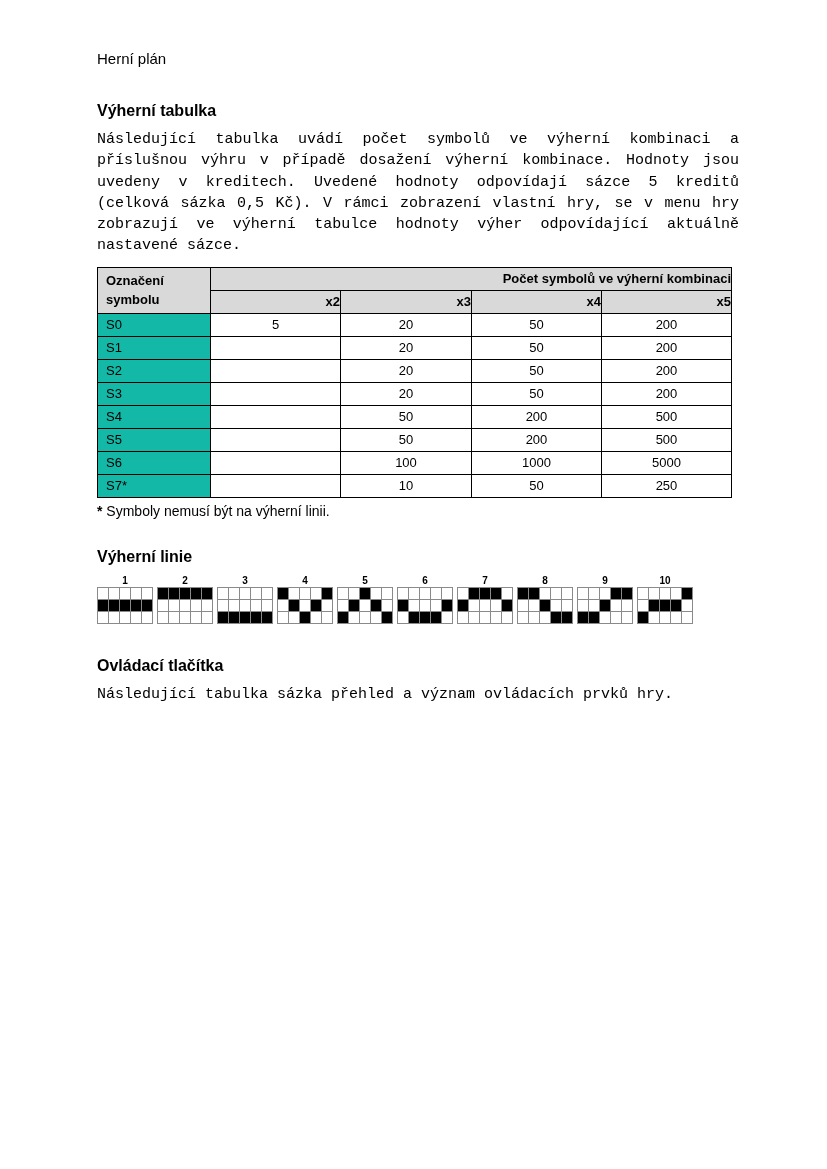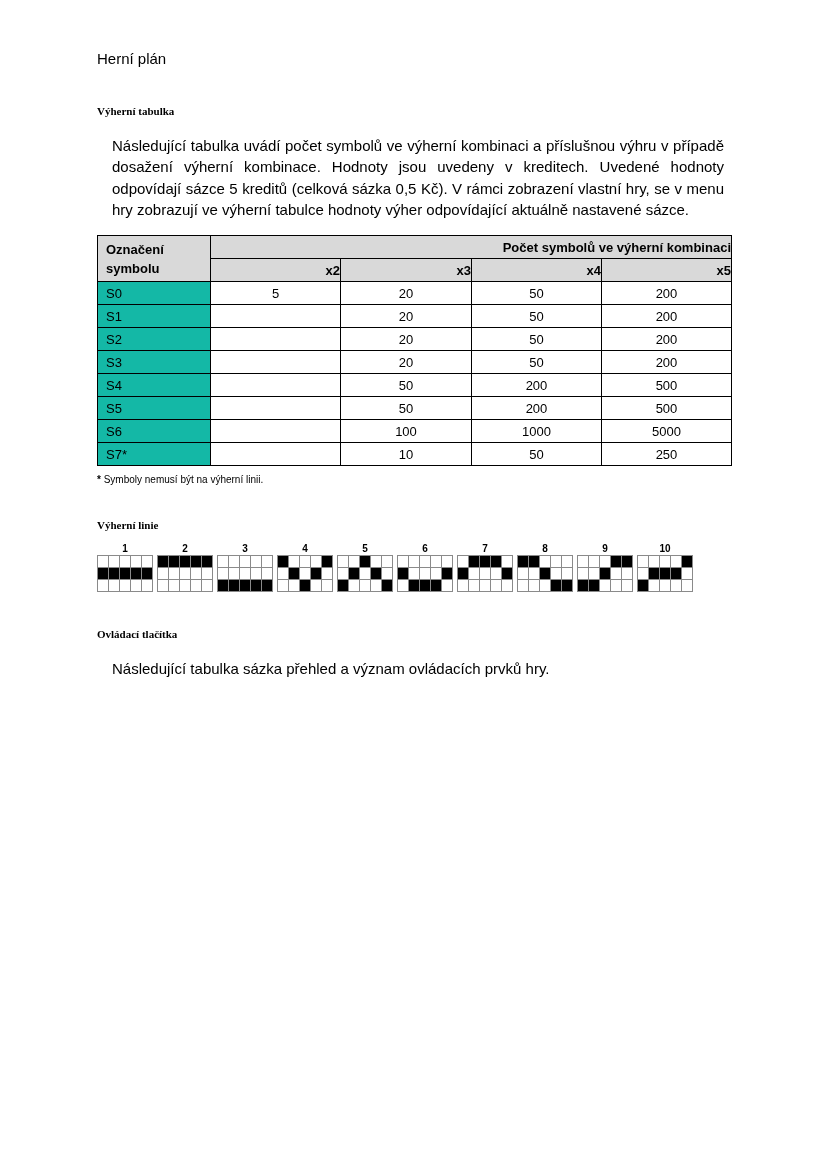--- a/index.html
+++ b/index.html
@@ -19,30 +19,30 @@
     width: 827px;
     height: 1169px;
     padding: 50px 88px 0 97px;
   }
   .doc-title {
     font-size: 15px;
     line-height: 18px;
     margin: 0 0 34px 0;
   }
   .section-heading {
-    font-size: 11px;
+    font-size: 16px;
     font-weight: bold;
     line-height: 18px;
     margin: 0 0 9px 0;
-    font-family: Liberation Serif, serif;
   }
   .para {
     font-size: 15px;
     line-height: 21.3px;
-    margin: 15px;
+    margin: 0;
+    font-family: Liberation Mono, monospace;
   }
   .para.justified {
     text-align: justify;
   }
   
   table.payout {
     border-collapse: collapse;
     table-layout: fixed;
     width: 634px;
     margin-top: 10px;
@@ -69,21 +69,21 @@
   table.payout td.sym-cell {
     background: #14b8a6;
     text-align: left;
     padding-left: 8px;
   }
   table.payout td.val-cell {
     background: #ffffff;
     text-align: center;
   }
   .footnote {
-    font-size: 10px;
+    font-size: 14px;
     line-height: 19px;
     margin: 4px 0 0 0;
   }
   .footnote .marker { font-weight: bold; }
   .spacer-a { height: 27px; }
   .spacer-b { height: 33px; }
   
   .paylines-row {
     display: flex;
     gap: 4px;

